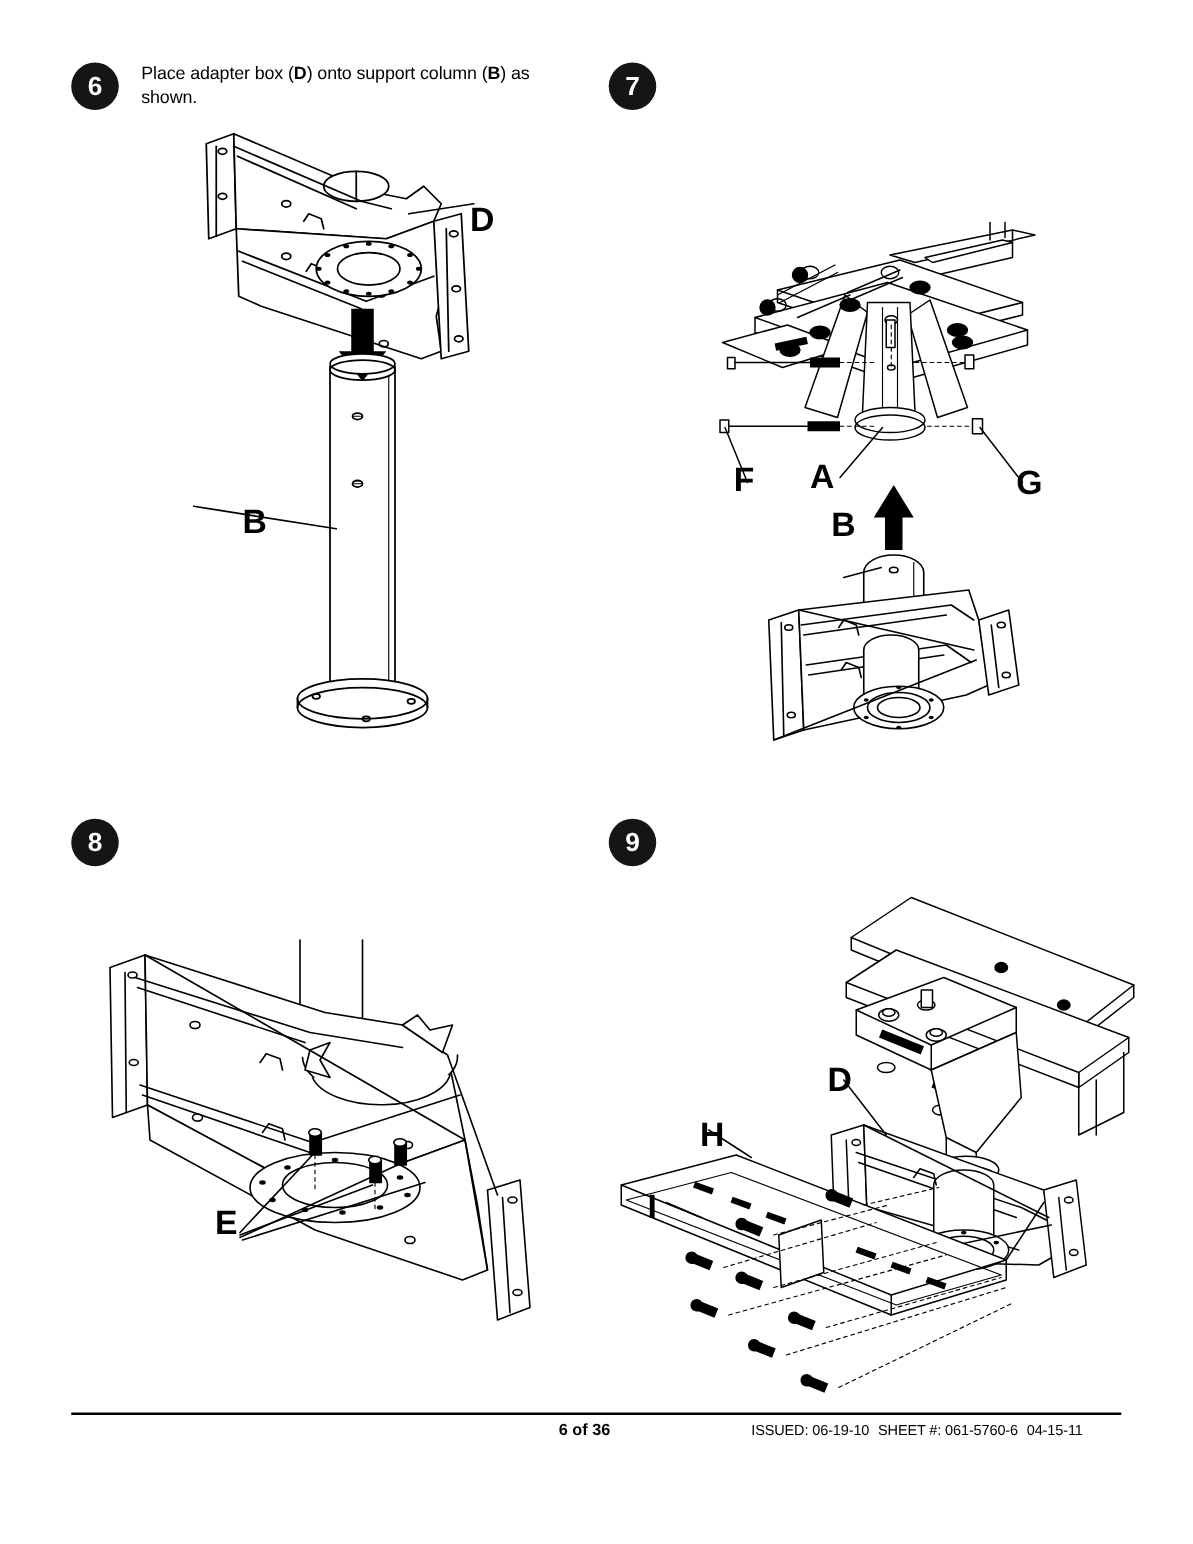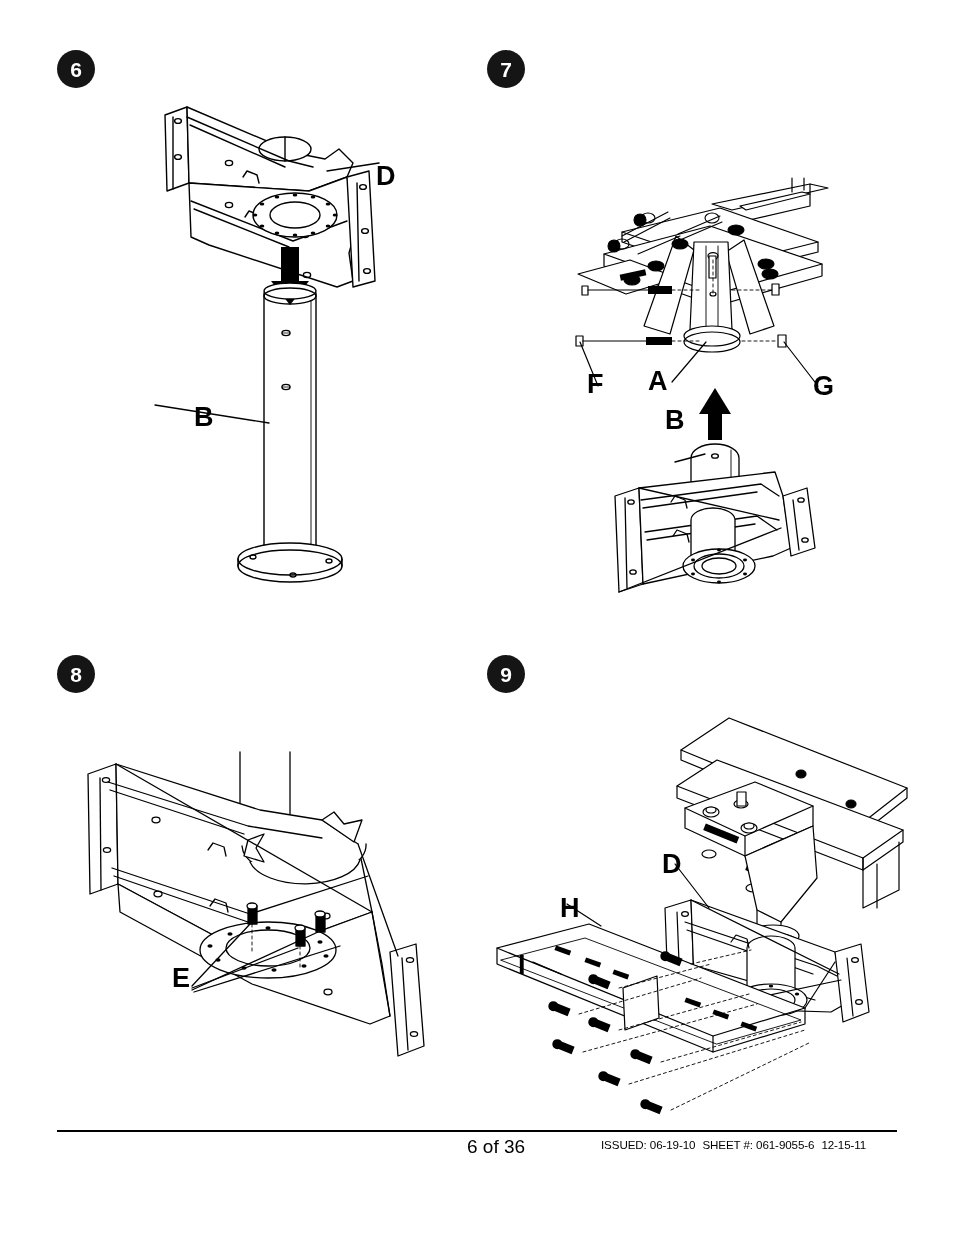--- a/index.html
+++ b/index.html
@@ -83,42 +83,44 @@
     left: 57px;
     top: 1130px;
     width: 840px;
     height: 2px;
     background: #000;
   }
   .footer-page {
     position: absolute;
     left: 447px;
     top: 1136px;
-    font-size: 19px;
-    font-weight: normal;
-    margin-left: 20px;
+    font-size: 13px;
+    font-weight: bold;
   }
   .footer-issued {
     position: absolute;
     left: 601px;
     top: 1138px;
     font-size: 11.6px;
     letter-spacing: -0.1px;
     white-space: nowrap;
   }
   .footer-issued .sep { display: inline-block; width: 7px; }
 </style>
 </head>
 <body>
 
 <div class="page">
 
   <div class="step" style="left:57px; top:50px;">
     <div class="step-head">
       <div class="badge">6</div>
+      <div class="step-text">
+        Place adapter box (<b>D</b>) onto support column (<b>B</b>) as shown.
+      </div>
     </div>
   </div>
 
   <div class="figure" style="left:57px; top:105px; width:400px; height:500px;">
     <svg width="400" height="500" viewBox="0 0 400 500" fill="none" stroke="#000" stroke-width="1.4" stroke-linejoin="round" stroke-linecap="round">
 
       <polygon points="108,10 130,2 132,78 110,86" fill="#fff"></polygon>
       <line x1="116" y1="12" x2="116" y2="84"></line>
       <ellipse cx="121" cy="16" rx="3.4" ry="2.4"></ellipse>
       <ellipse cx="121" cy="52" rx="3.4" ry="2.4"></ellipse>
@@ -589,16 +591,16 @@
     </svg>
   </div>
 
   <div class="callout" style="left:662px; top:851px;">D</div>
   <div class="callout" style="left:560px; top:895px;">H</div>
   <div class="callout" style="left:518px; top:952px;">I</div>
 
   <div class="footer-rule"></div>
   <div class="footer-page">6 of 36</div>
   <div class="footer-issued">
-    <span>ISSUED: 06-19-10</span><span class="sep"></span><span>SHEET #: 061-9055-6</span><span class="sep"></span><span>12-15-11</span>
+    <span>ISSUED: 06-19-10</span><span class="sep"></span><span>SHEET #: 061-5760-6</span><span class="sep"></span><span>04-15-11</span>
   </div>
 
 </div>
 
 </body></html>

